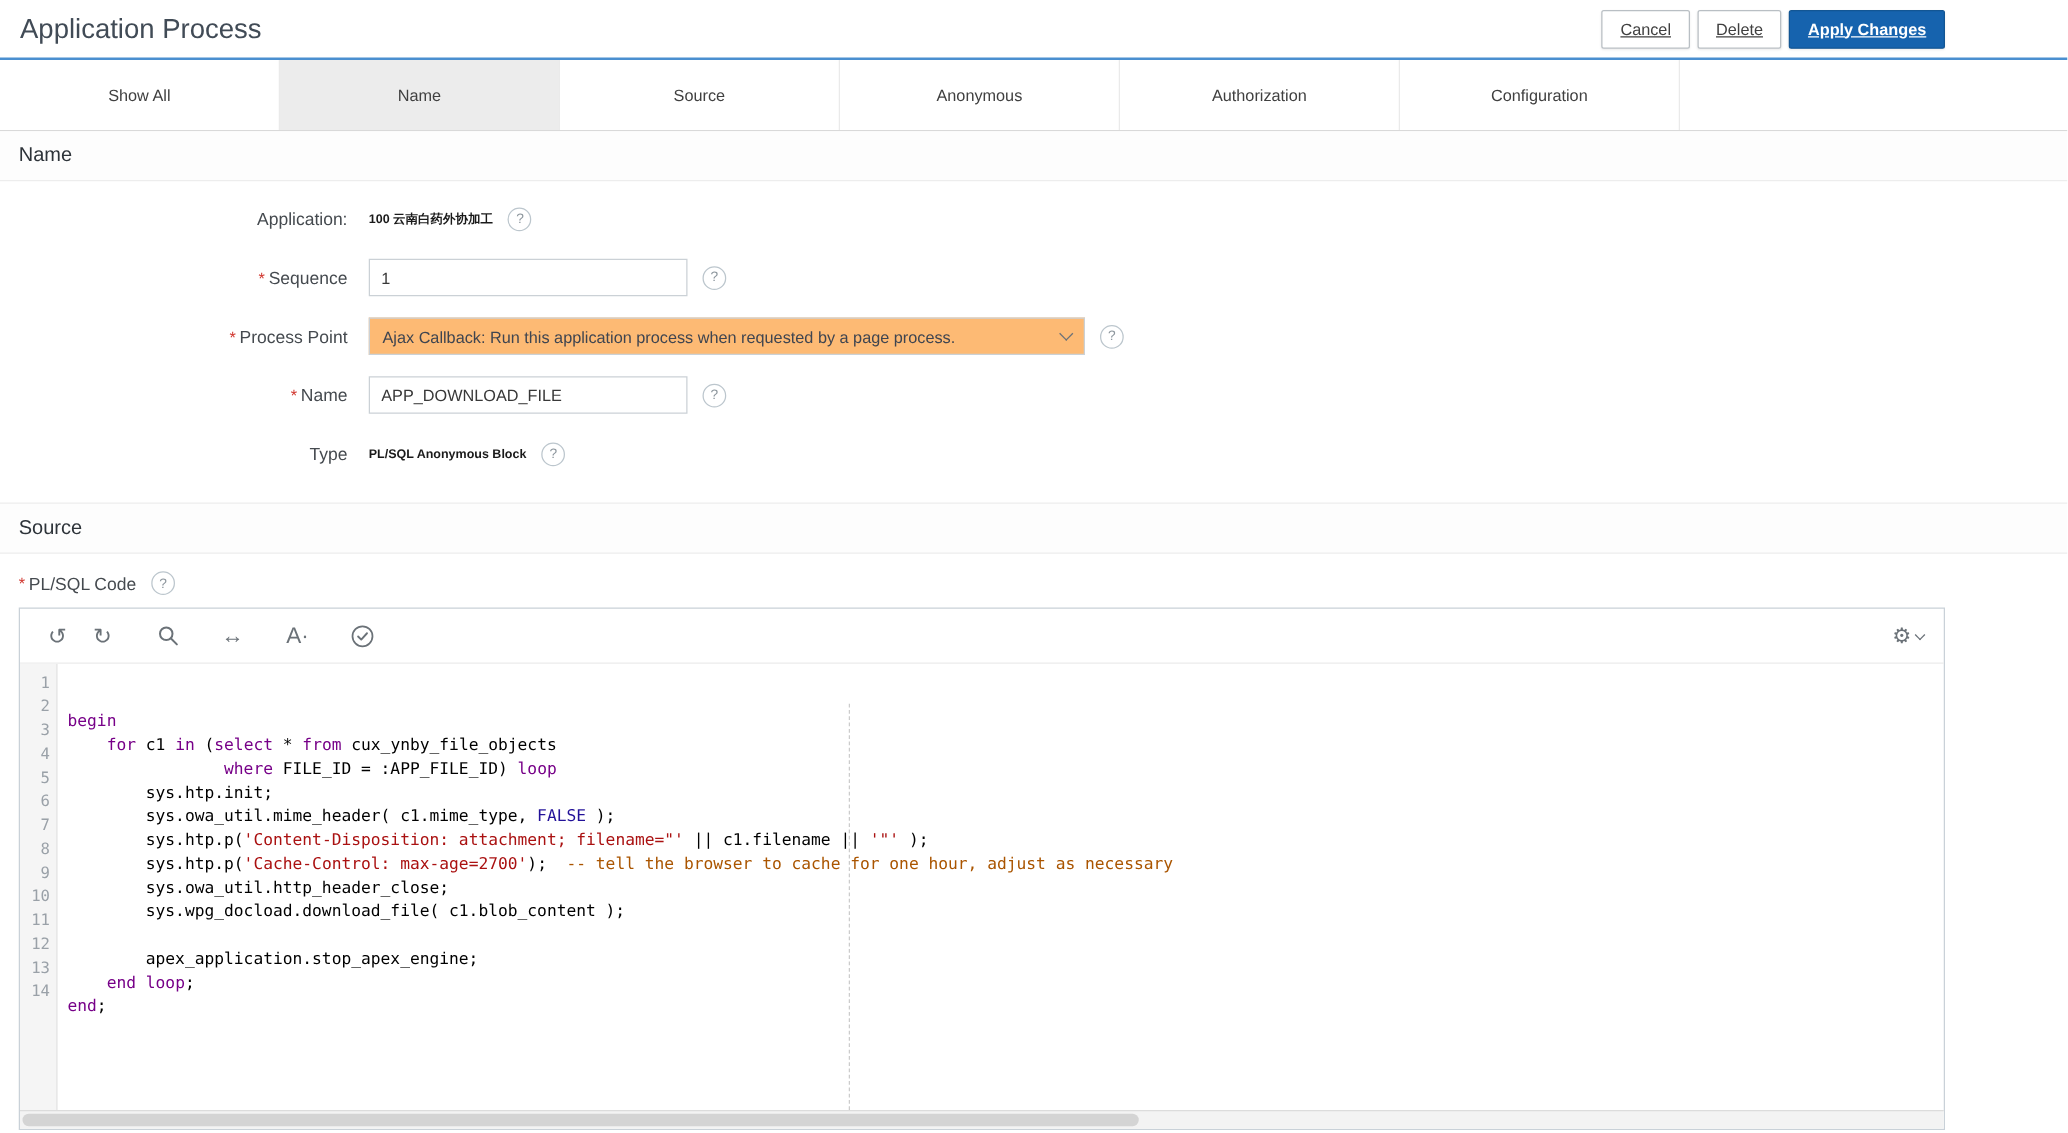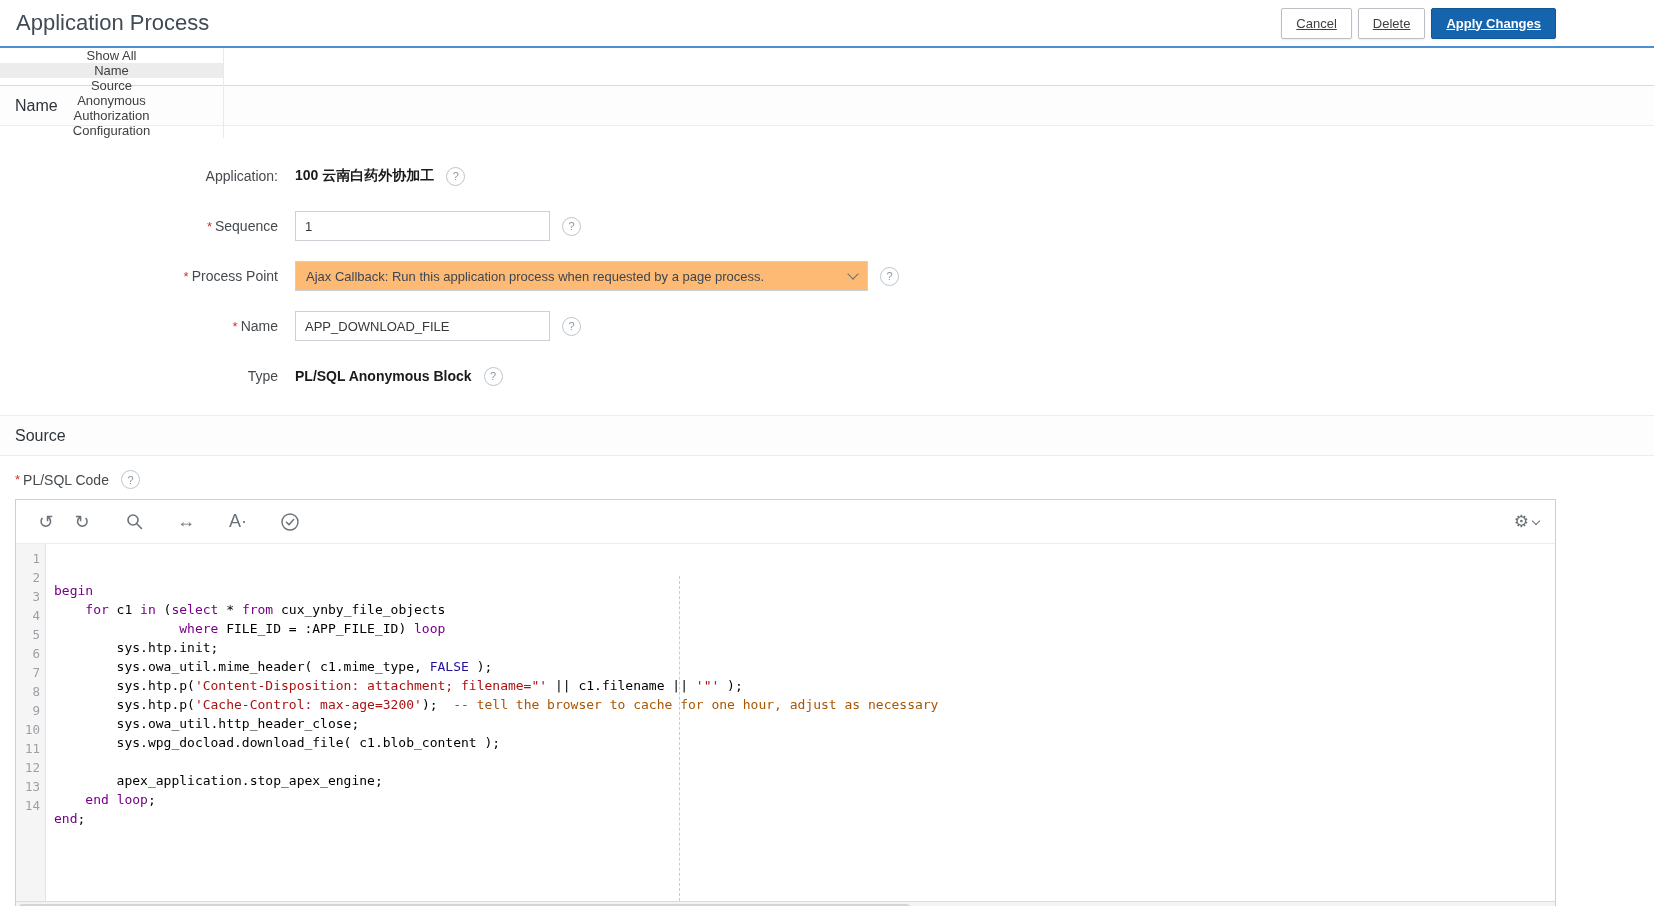--- a/index.html
+++ b/index.html
@@ -19,42 +19,42 @@
   .btn {
     height:31px; padding:0 14px; font-size:13px; border-radius:2px;
     border:1px solid #b9bfc4; background:#fff; color:#404040;
     box-shadow:0 1px 2px rgba(0,0,0,.08); cursor:pointer;
     font-family:"Liberation Sans", sans-serif;
     text-decoration:underline;
   }
   .btn.primary { background:#1663ae; border-color:#135694; color:#fff; font-weight:bold; }
 
   
-  .tabs { height:38px; display:flex; border-bottom:1px solid #d9d9d9; background:#fff;flex-direction:column; }
+  .tabs { height:57px; display:flex; border-bottom:1px solid #d9d9d9; background:#fff; }
   .tab {
     width:224px; display:flex; align-items:center; justify-content:center;
     font-size:13px; color:#404040; border-right:1px solid #eaeaea; cursor:pointer;
   }
   .tab.active { background:#fff; }
   .tab.shaded { background:#ececec; }
 
   
   .section-header {
     padding:11px 15px 10px; font-size:16px; color:#2e343a;
     border-bottom:1px solid #ededed; background:#fdfdfd;
   }
   .section-header.with-top { border-top:1px solid #ededed; }
 
   
   .form { padding:15px 0 24px; }
-  .form-row { display:flex; align-items:center; min-height:30px; margin-bottom:17px;margin-top:20px; }
+  .form-row { display:flex; align-items:center; min-height:30px; margin-bottom:17px; }
   .form-row:last-child { margin-bottom:0; }
   .form-label { width:295px; text-align:right; padding-right:17px; font-size:14px; color:#454a4f; white-space:nowrap; }
   .req { color:#d0342c; margin-right:3px; font-size:13px; }
-  .static-value { font-size:14px; font-weight:bold; color:#1a1a1a; }
+  .static-value { font-size:10px; font-weight:bold; color:#1a1a1a; }
   .text-input {
     width:255px; height:30px; border:1px solid #cbd1d6; background:#fff;
     padding:0 9px; font-size:13px; color:#383838; font-family:"Liberation Sans", sans-serif;
   }
   .select-box {
     width:573px; height:30px; border:1px solid #cbd1d6; background:#fdba74;
     display:flex; align-items:center; justify-content:space-between;
     padding:0 10px; font-size:13px; color:#3f4550; cursor:pointer;
   }
   .chev {
@@ -234,21 +234,21 @@
           <div class="ln">14</div>
         </div>
       <div class="code-area">
         <div class="ruler"></div>
       <div class="code-line"><span class="t-k">begin</span></div>
           <div class="code-line"><span class="t-p">    </span><span class="t-k">for</span><span class="t-p"> c1 </span><span class="t-k">in</span><span class="t-p"> (</span><span class="t-k">select</span><span class="t-p"> * </span><span class="t-k">from</span><span class="t-p"> cux_ynby_file_objects</span></div>
           <div class="code-line"><span class="t-p">                </span><span class="t-k">where</span><span class="t-p"> FILE_ID = :APP_FILE_ID) </span><span class="t-k">loop</span></div>
           <div class="code-line"><span class="t-p">        sys.htp.init;</span></div>
           <div class="code-line"><span class="t-p">        sys.owa_util.mime_header( c1.mime_type, </span><span class="t-a">FALSE</span><span class="t-p"> );</span></div>
           <div class="code-line"><span class="t-p">        sys.htp.p(</span><span class="t-s">'Content-Disposition: attachment; filename="'</span><span class="t-p"> || c1.filename || </span><span class="t-s">'"'</span><span class="t-p"> );</span></div>
-          <div class="code-line"><span class="t-p">        sys.htp.p(</span><span class="t-s">'Cache-Control: max-age=3200'</span><span class="t-p">);  </span><span class="t-c">-- tell the browser to cache for one hour, adjust as necessary</span></div>
+          <div class="code-line"><span class="t-p">        sys.htp.p(</span><span class="t-s">'Cache-Control: max-age=2700'</span><span class="t-p">);  </span><span class="t-c">-- tell the browser to cache for one hour, adjust as necessary</span></div>
           <div class="code-line"><span class="t-p">        sys.owa_util.http_header_close;</span></div>
           <div class="code-line"><span class="t-p">        sys.wpg_docload.download_file( c1.blob_content );</span></div>
           <div class="code-line">&nbsp;</div>
           <div class="code-line"><span class="t-p">        apex_application.stop_apex_engine;</span></div>
           <div class="code-line"><span class="t-p">    </span><span class="t-k">end</span><span class="t-p"> </span><span class="t-k">loop</span><span class="t-p">;</span></div>
           <div class="code-line"><span class="t-k">end</span><span class="t-p">;</span></div>
         </div>
     </div>
 
     <div class="editor-scrollbar">

